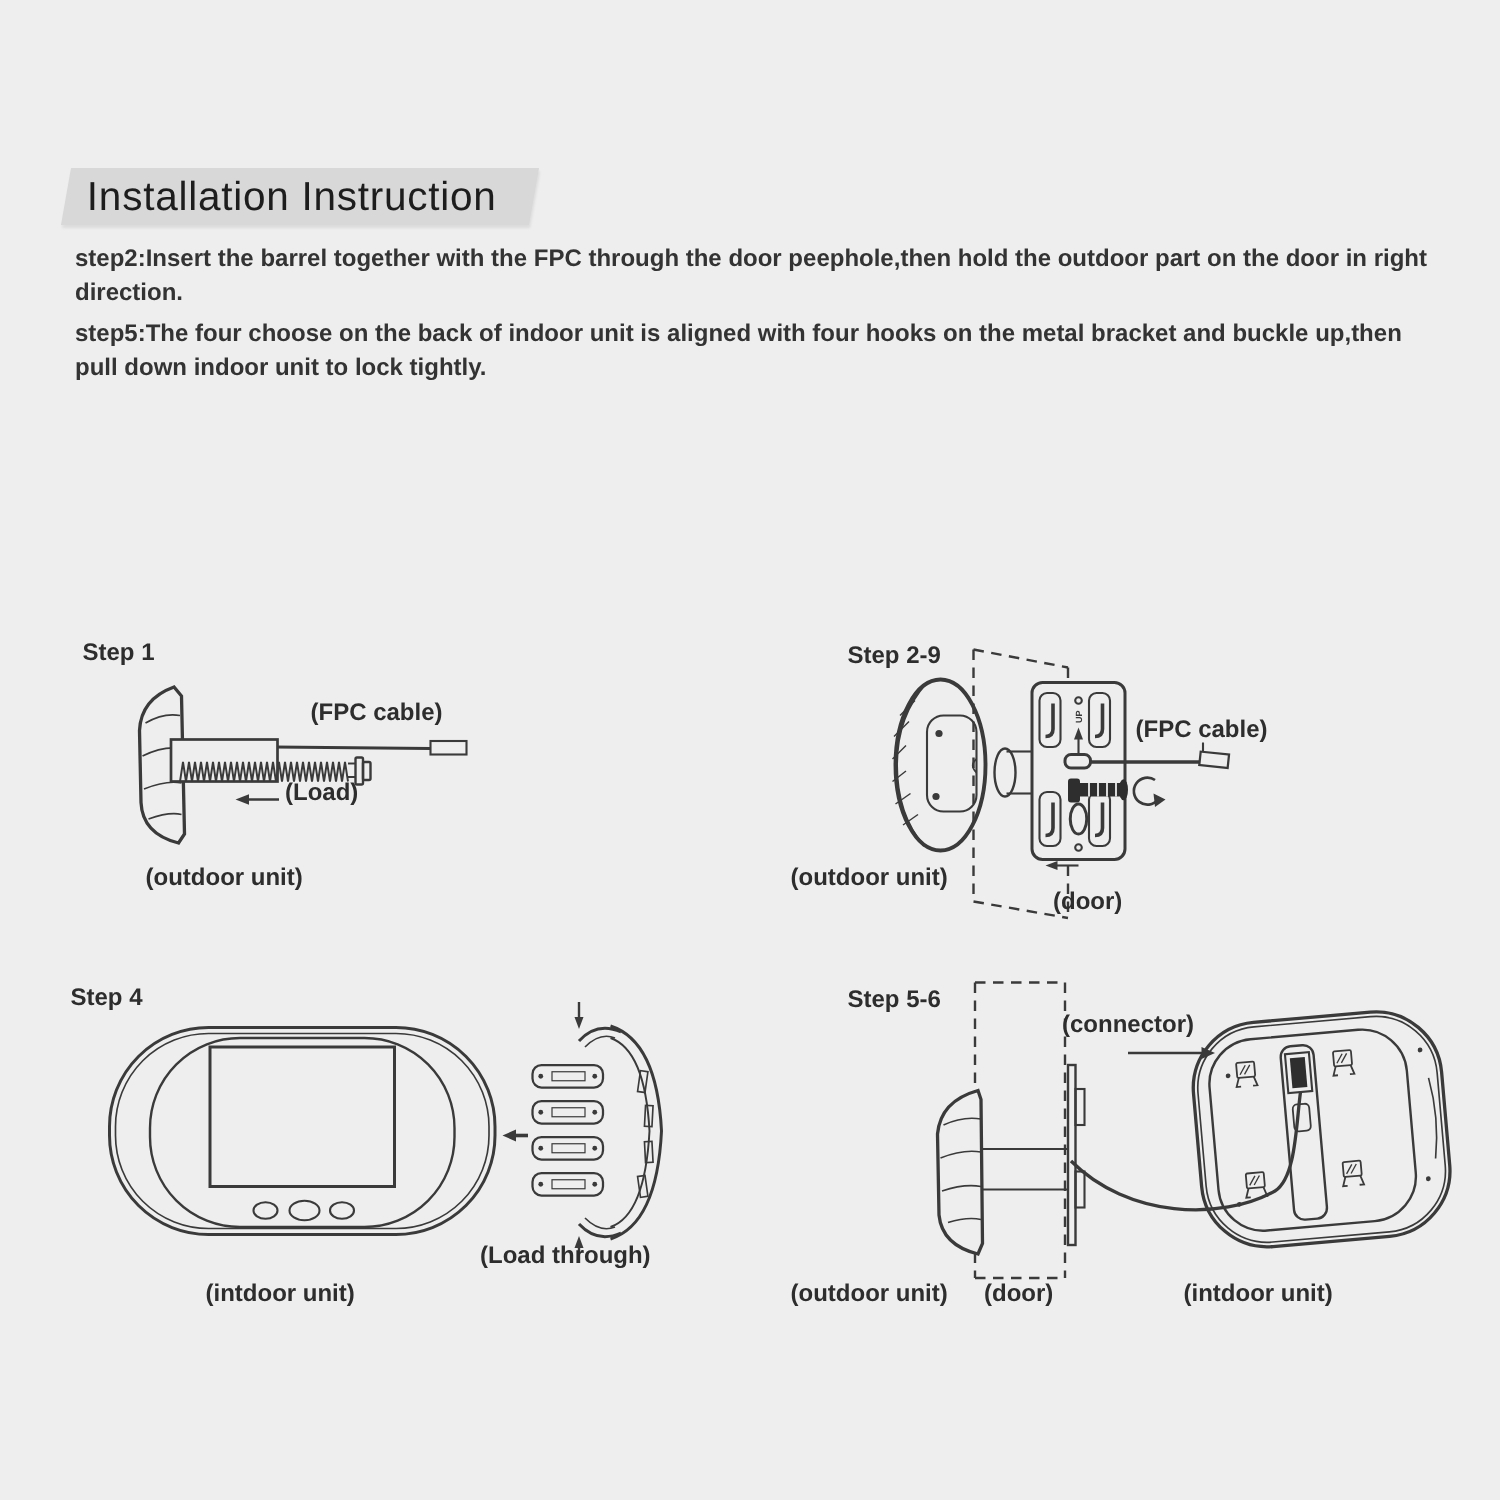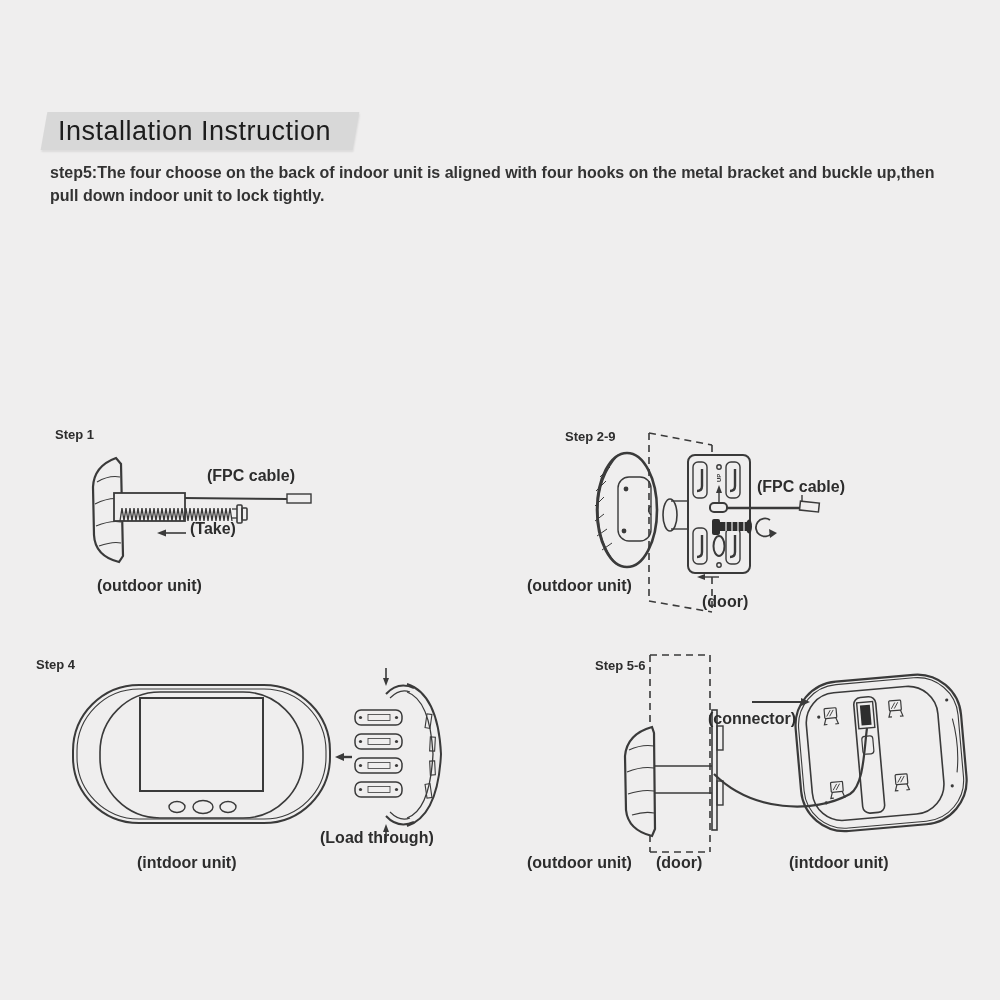--- a/index.html
+++ b/index.html
@@ -22,37 +22,38 @@
   }
   .instructions{
     position:absolute;left:50px;top:161px;width:912px;
     font-size:16px;font-weight:bold;line-height:23px;color:#333;
   }
   .instructions p{margin:0 0 4px 0;}
   .lbl{
     position:absolute;font-weight:bold;color:#2d2d2d;white-space:nowrap;
     font-size:16px;
   }
-  .step-title{font-size:13px;}
+  .step-title{font-size:16px;}
   svg{position:absolute;overflow:visible;}
   .ln{stroke:#3a3a3a;fill:none;}
   .fillbg{fill:#efeeee;}
   .dark{fill:#2e2e2e;stroke:none;}
   .dot{fill:#3a3a3a;stroke:none;}
 </style>
 </head>
 <body>
 
 <div class="canvas">
 
   <div class="banner">
     <span class="banner-text">Installation Instruction</span>
   </div>
 
   <div class="instructions">
+    <p>step2:Insert the barrel together with the FPC through the door peephole,then hold the outdoor part on the door in right direction.</p>
     <p>step5:The four choose on the back of indoor unit is aligned with four hooks on the metal bracket and buckle up,then pull down indoor unit to lock tightly.</p>
   </div>
 
   <svg style="left:50px;top:425px" width="330" height="190" viewBox="0 0 330 190">
     <g>
       <path class="ln" stroke-width="2.2" d="M66,33 Q44,41 43,62 L44,110 Q45,131 69,137 L73,131 L71,39 Z"></path>
       <path class="ln" stroke-width="1.1" d="M47,57 Q59,50 70,52"></path>
       <path class="ln" stroke-width="1.1" d="M45,79 Q59,72 71,74"></path>
       <path class="ln" stroke-width="1.1" d="M46,101 Q61,95 71,97"></path>
       <path class="ln" stroke-width="1.1" d="M49,121 Q63,116 71,118"></path>
@@ -71,21 +72,21 @@
       <rect class="ln" stroke-width="1.6" x="187" y="80" width="5" height="18" rx="1"></rect>
       <rect class="ln" stroke-width="1.6" x="192" y="83" width="5" height="12" rx="1"></rect>
     </g>
     <g>
       <line class="ln" stroke-width="1.6" x1="114" y1="108" x2="136" y2="108"></line>
       <polygon class="dot" points="107,108 116,104.5 116,111.5"></polygon>
     </g>
   </svg>
   <span class="lbl step-title" style="left:55px;top:427px">Step 1</span>
   <span class="lbl" style="left:207px;top:467px">(FPC cable)</span>
-  <span class="lbl" style="left:190px;top:520px">(Take)</span>
+  <span class="lbl" style="left:190px;top:520px">(Load)</span>
   <span class="lbl" style="left:97px;top:577px">(outdoor unit)</span>
 
   <svg style="left:530px;top:425px" width="360" height="205" viewBox="0 0 360 205">
     <g stroke-dasharray="7 5">
       <line class="ln" stroke-width="1.6" x1="119" y1="8" x2="119" y2="176"></line>
       <line class="ln" stroke-width="1.6" x1="182" y1="20" x2="182" y2="187"></line>
       <line class="ln" stroke-width="1.6" x1="119" y1="8" x2="182" y2="20"></line>
       <line class="ln" stroke-width="1.6" x1="119" y1="176" x2="182" y2="187"></line>
     </g>
     <g>
@@ -209,21 +210,21 @@
       <path class="ln" stroke-width="2" d="M336,44 Q348,31 364,38"></path>
       <path class="ln" stroke-width="1.1" d="M340,48 Q350,38 360,42"></path>
       <path class="ln" stroke-width="2" d="M336,166 Q348,179 364,172"></path>
       <path class="ln" stroke-width="1.1" d="M340,162 Q350,172 360,168"></path>
       <line class="ln" stroke-width="1.6" x1="336" y1="18" x2="336" y2="30"></line>
       <polygon class="dot" points="333,28 336,36 339,28"></polygon>
       <line class="ln" stroke-width="1.6" x1="336" y1="192" x2="336" y2="180"></line>
       <polygon class="dot" points="333,182 336,174 339,182"></polygon>
     </g>
   </svg>
-  <span class="lbl step-title" style="left:36px;top:657px">Step 4</span>
+  <span class="lbl step-title" style="left:47px;top:657px">Step 4</span>
   <span class="lbl" style="left:320px;top:829px">(Load through)</span>
   <span class="lbl" style="left:137px;top:854px">(intdoor unit)</span>
 
   <svg style="left:530px;top:640px" width="445" height="240" viewBox="0 0 445 240">
     <g stroke-dasharray="7 5">
       <line class="ln" stroke-width="1.6" x1="120" y1="15" x2="120" y2="212"></line>
       <line class="ln" stroke-width="1.6" x1="180" y1="15" x2="180" y2="212"></line>
       <line class="ln" stroke-width="1.6" x1="120" y1="15" x2="180" y2="15"></line>
       <line class="ln" stroke-width="1.6" x1="120" y1="212" x2="180" y2="212"></line>
     </g>
@@ -282,19 +283,19 @@
       <path class="ln" stroke-width="1.1" d="M425,85 Q430,112 425,139"></path>
     </g>
     <g>
       <path class="ln" stroke-width="2.2" d="M184,134 C222,172 284,174 320,154 C334,145 334,110 337,88"></path>
     </g>
     <g>
       <line class="ln" stroke-width="1.8" x1="222" y1="62" x2="272" y2="62"></line>
       <polygon class="dot" points="271,58 280,62 271,66"></polygon>
     </g>
   </svg>
-  <span class="lbl step-title" style="left:595px;top:658px">Step 5-6</span>
-  <span class="lbl" style="left:708px;top:710px">(connector)</span>
+  <span class="lbl step-title" style="left:565px;top:658px">Step 5-6</span>
+  <span class="lbl" style="left:708px;top:675px">(connector)</span>
   <span class="lbl" style="left:527px;top:854px">(outdoor unit)</span>
   <span class="lbl" style="left:656px;top:854px">(door)</span>
   <span class="lbl" style="left:789px;top:854px">(intdoor unit)</span>
 
 </div>
 
 </body></html>

